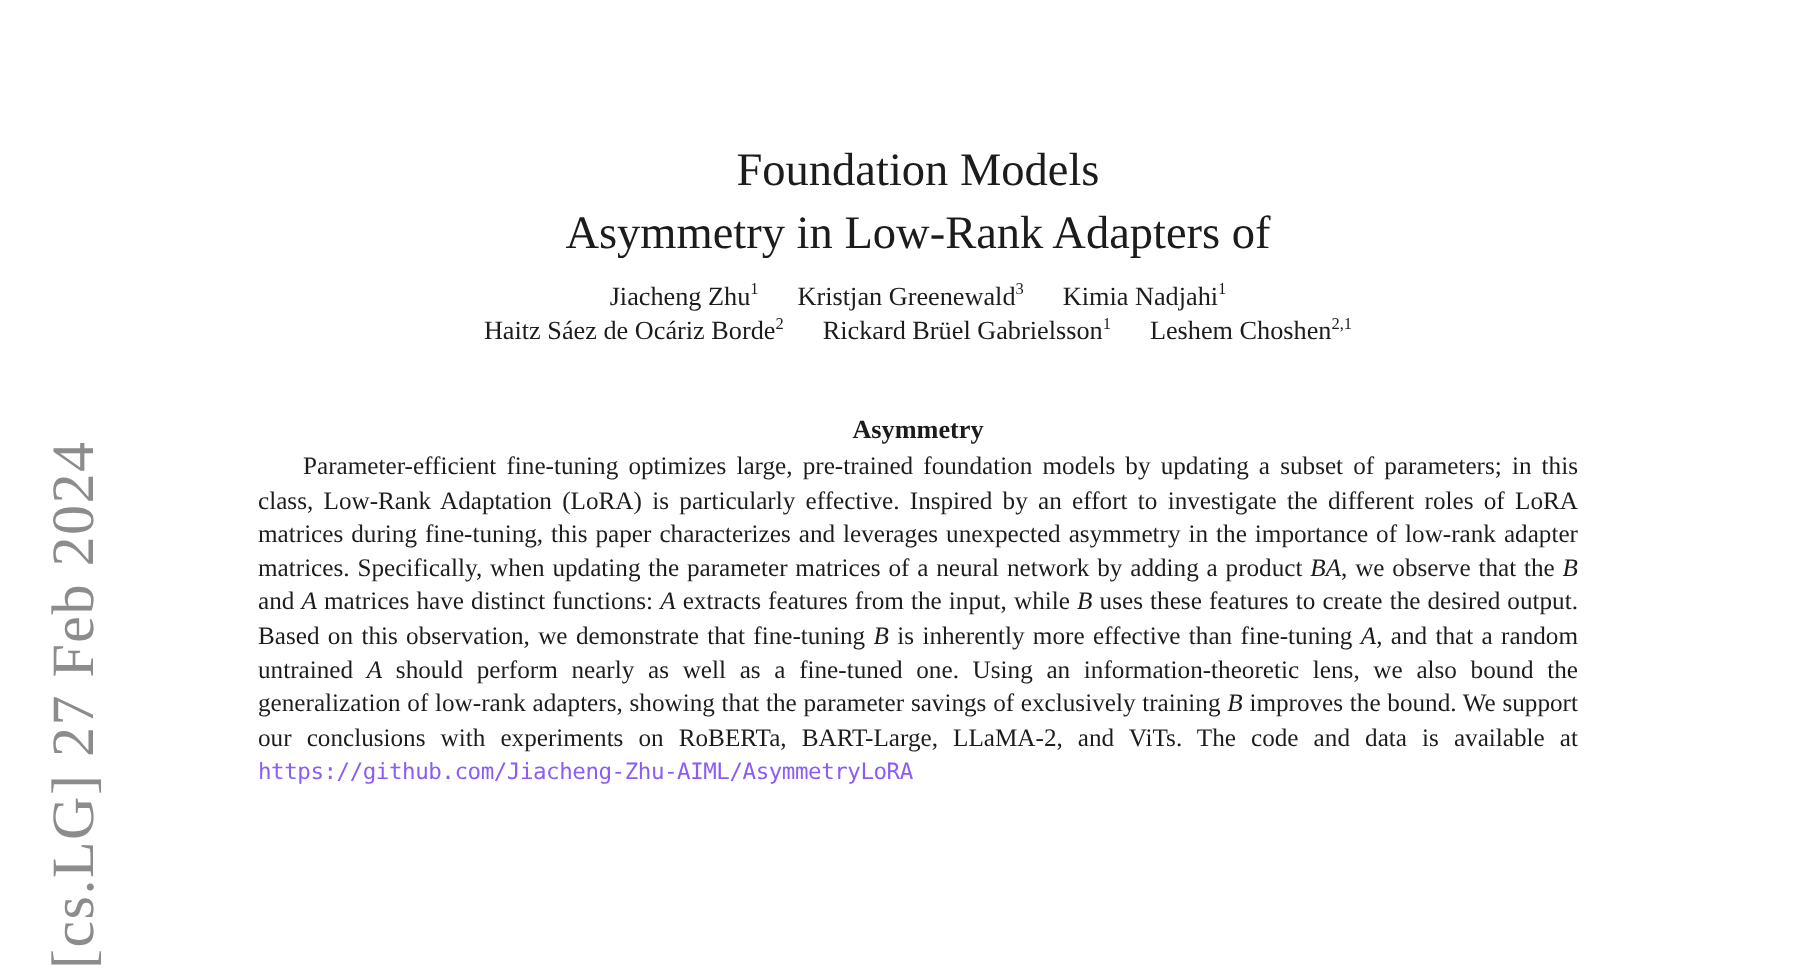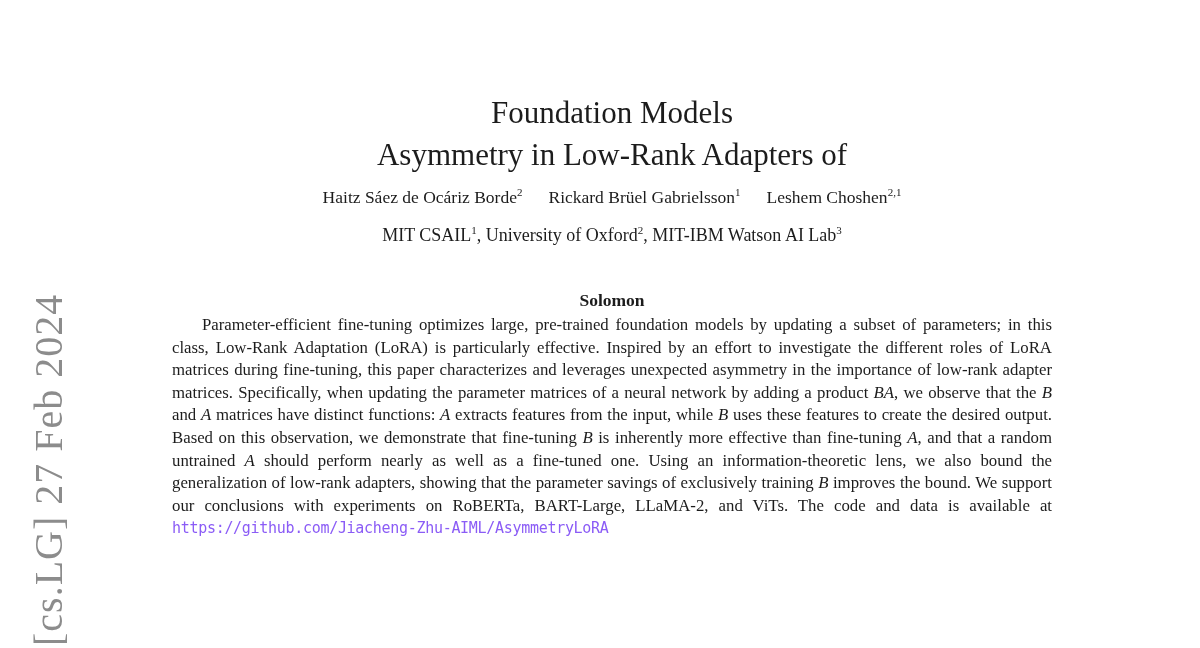--- a/index.html
+++ b/index.html
@@ -94,23 +94,23 @@
   <div class="arxiv-banner">[cs.LG]  27 Feb 2024</div>
 
   <div class="content">
 
     <div class="title">
       <div>Foundation Models</div>
       <div>Asymmetry in Low-Rank Adapters of</div>
     </div>
 
     <div class="authors">
+        <div class="author-line"><span class="author">Jiacheng Zhu<sup>1</sup></span><span class="author">Kristjan Greenewald<sup>3</sup></span><span class="author">Kimia Nadjahi<sup>1</sup></span></div>
         <div class="author-line"><span class="author">Haitz Sáez de Ocáriz Borde<sup>2</sup></span><span class="author">Rickard Brüel Gabrielsson<sup>1</sup></span><span class="author">Leshem Choshen<sup>2,1</sup></span></div>
       </div>
 
-    <div class="affiliations"><span>MIT CSAIL</span><sup>1</sup><span>, University of Oxford</span><sup>2</sup><span>, MIT-IBM Watson AI Lab</span><sup>3</sup></div>
 
-    <div class="abstract-heading">Solomon</div>
+    <div class="abstract-heading">Asymmetry</div>
 
     <div class="abstract-body"><span>Parameter-efficient fine-tuning optimizes large, pre-trained foundation models by updating a subset of parameters; in this class, Low-Rank Adaptation (LoRA) is particularly effective. Inspired by an effort to investigate the different roles of LoRA matrices during fine-tuning, this paper characterizes and leverages unexpected asymmetry in the importance of low-rank adapter matrices. Specifically, when updating the parameter matrices of a neural network by adding a product </span><span class="seg-italic">BA</span><span>, we observe that the </span><span class="seg-italic">B</span><span> and </span><span class="seg-italic">A</span><span> matrices have distinct functions: </span><span class="seg-italic">A</span><span> extracts features from the input, while </span><span class="seg-italic">B</span><span> uses these features to create the desired output. Based on this observation, we demonstrate that fine-tuning </span><span class="seg-italic">B</span><span> is inherently more effective than fine-tuning </span><span class="seg-italic">A</span><span>, and that a random untrained </span><span class="seg-italic">A</span><span> should perform nearly as well as a fine-tuned one. Using an information-theoretic lens, we also bound the generalization of low-rank adapters, showing that the parameter savings of exclusively training </span><span class="seg-italic">B</span><span> improves the bound. We support our conclusions with experiments on RoBERTa, BART-Large, LLaMA-2, and ViTs. The code and data is available at </span><span class="seg-mono">https://github.com/Jiacheng-Zhu-AIML/AsymmetryLoRA</span></div>
 
   </div>
 </div>
 
 </body></html>

